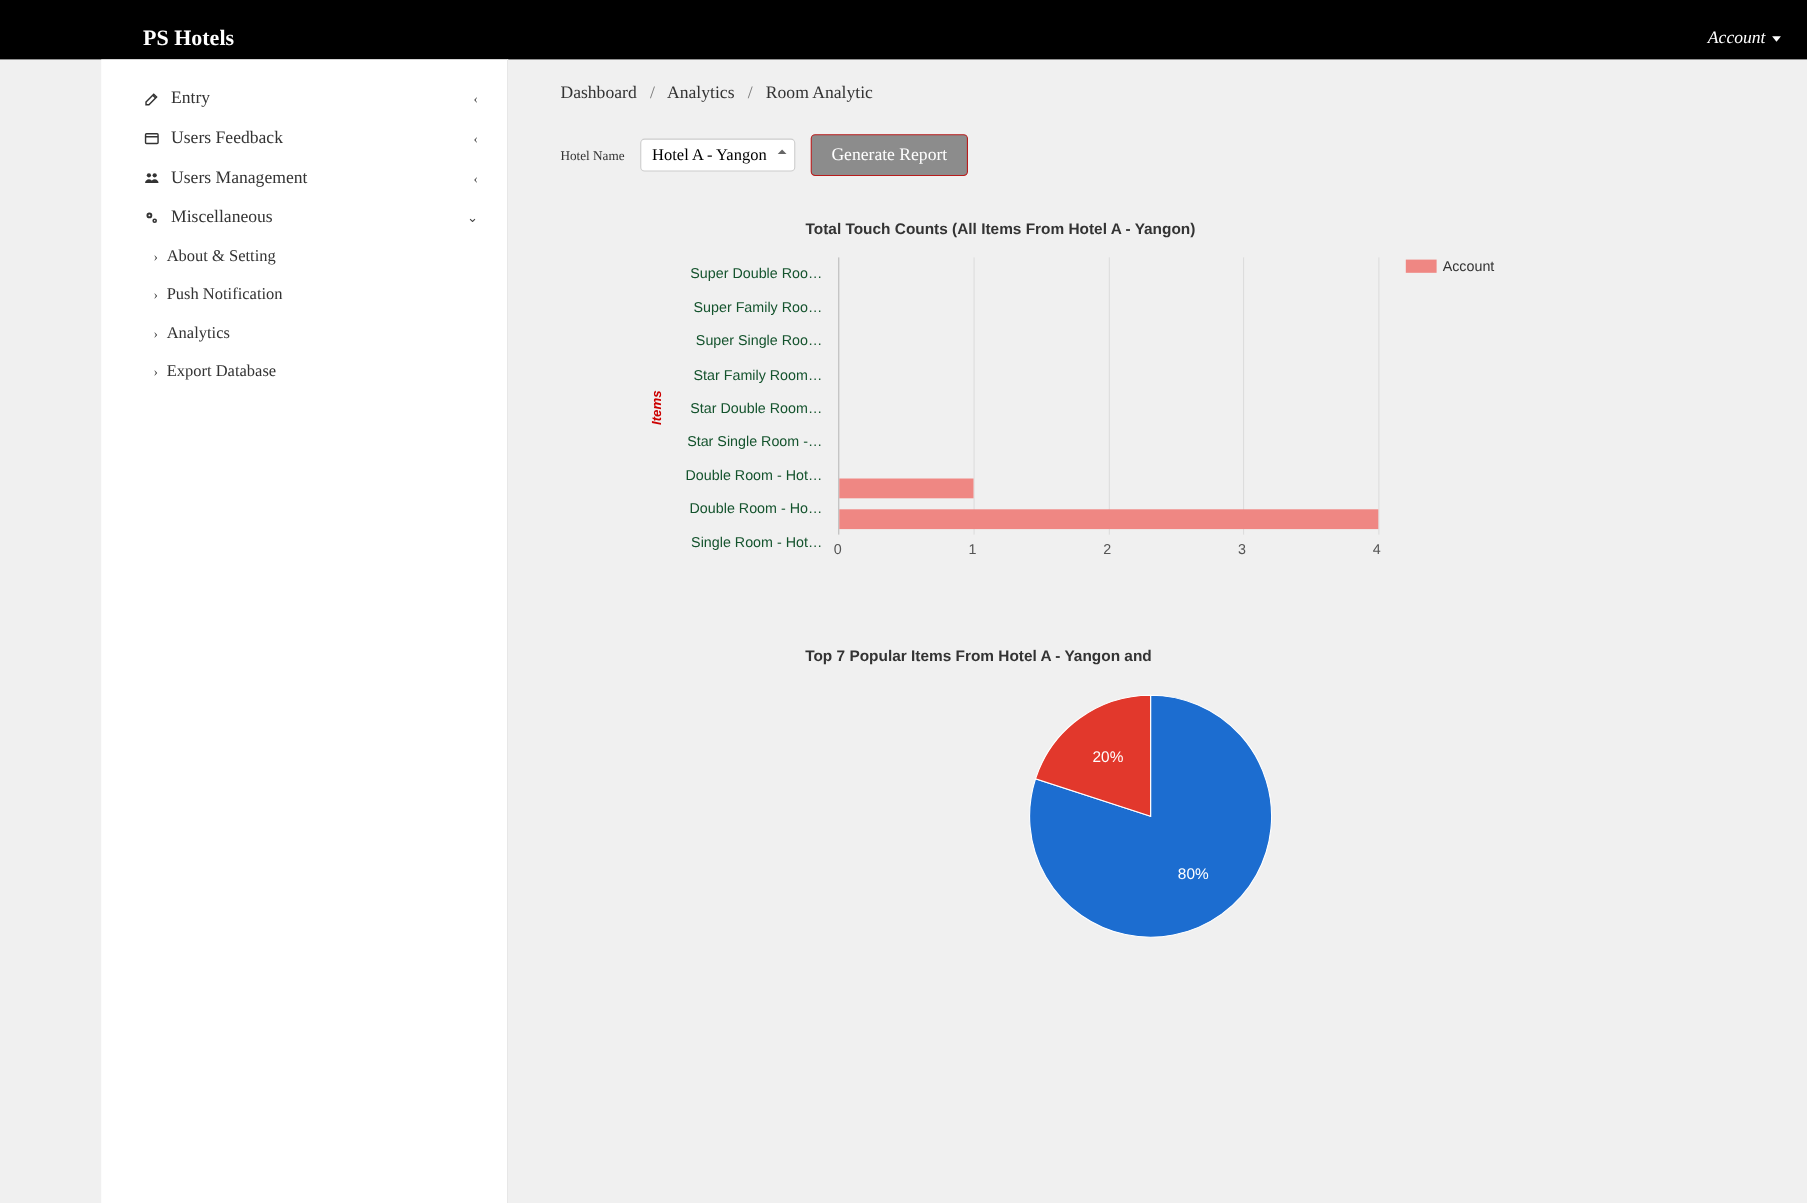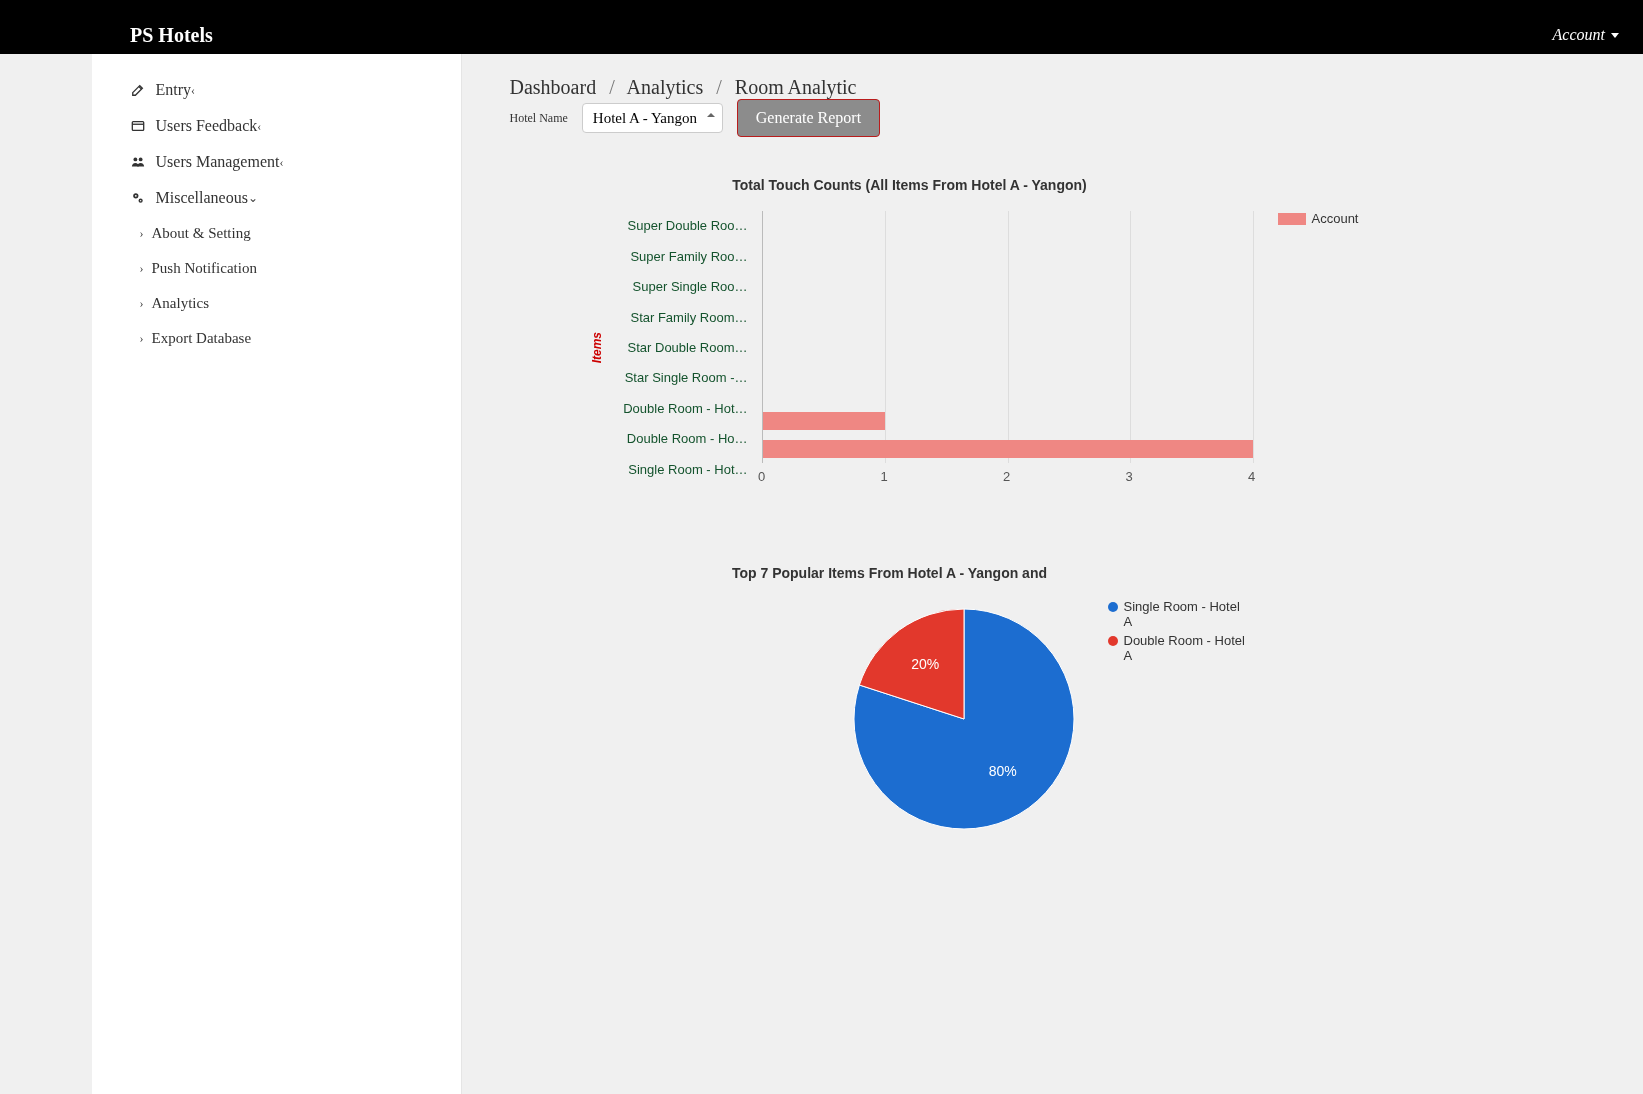--- a/index.html
+++ b/index.html
@@ -45,20 +45,21 @@
     width: 370px;
     background: #fff;
     border-right: 1px solid #e5e5e5;
     min-height: calc(100vh - 54px);
     padding: 18px 0;
     margin-left: 70px;
   }
   .nav-item {
     display: flex;
     align-items: center;
+    justify-content: space-between;
     padding: 9px 26px 9px 38px;
     font-size: 16px;
     cursor: pointer;
   }
   .nav-item .lbl { display: flex; align-items: center; gap: 10px; }
   .nav-item .icon { width: 16px; display: inline-flex; justify-content: center; }
   .nav-sub {
     padding: 9px 26px 9px 48px;
     font-size: 15px;
     display: flex;
@@ -68,22 +69,23 @@
   }
   .chev {
     font-size: 12px;
     color: #444;
   }
   .content {
     flex: 1;
     padding: 22px 40px 80px 48px;
   }
   .breadcrumb {
-    font-size: 20px;
+    font-size: 16px;
     color: #333;
+    margin-bottom: 28px;
   }
   .breadcrumb .sep { margin: 0 8px; color: #777; }
   .filter-row {
     display: flex;
     align-items: center;
     gap: 14px;
     margin-bottom: 40px;
   }
   .filter-label { font-size: 12px; }
   .select {
@@ -352,27 +354,17 @@
 
     <div class="chart-block">
       <div class="chart-title" style="width:760px;">Top 7 Popular Items From Hotel A - Yangon and</div>
       <div class="pie-container">
         <svg class="pie-svg" id="pie-svg" viewBox="0 0 240 240">
             <path d="M 120 120 L 120 10 A 110 110 0 1 1 15.383783207533114 86.00813061875576 Z" fill="#1c6dd0" stroke="#fff" stroke-width="1"></path>
             <text x="158.79382665130322" y="173.39512162874652" fill="#fff" font-size="14" font-family="Arial" text-anchor="middle" dominant-baseline="middle">80%</text>
             <path d="M 120 120 L 15.383783207533114 86.00813061875576 A 110 110 0 0 1 119.99999999999999 10 Z" fill="#e2382c" stroke="#fff" stroke-width="1"></path>
             <text x="81.20617334869677" y="66.60487837125348" fill="#fff" font-size="14" font-family="Arial" text-anchor="middle" dominant-baseline="middle">20%</text>
           </svg>
-        <div class="pie-legend" id="pie-legend">
-            <div class="row">
-              <span class="dot" style="background: rgb(28, 109, 208);"></span>
-              <span>Single Room - Hotel A</span>
-            </div>
-            <div class="row">
-              <span class="dot" style="background: rgb(226, 56, 44);"></span>
-              <span>Double Room - Hotel A</span>
-            </div>
-          </div>
       </div>
     </div>
 
   </div>
 </div>
 
 </body></html>

